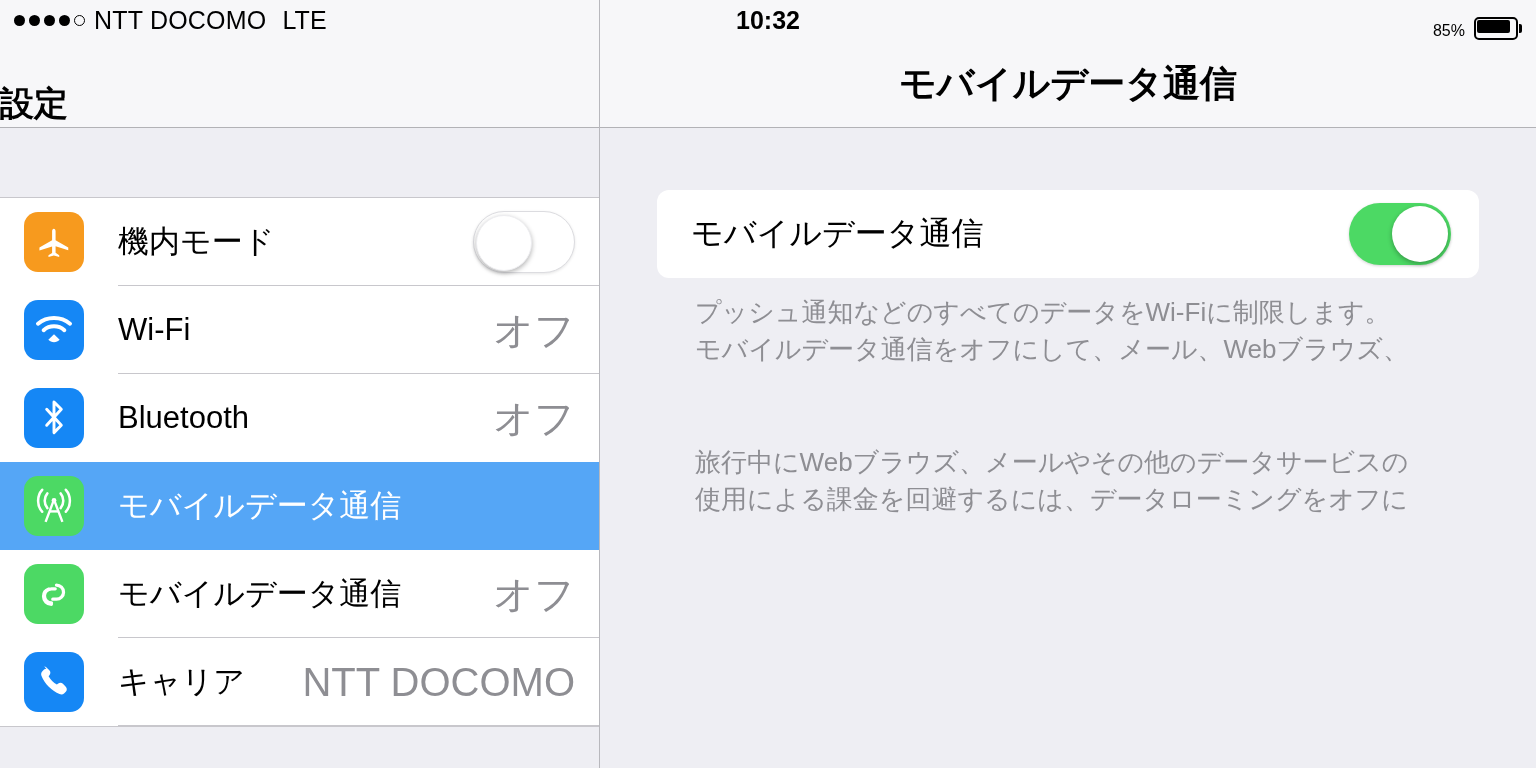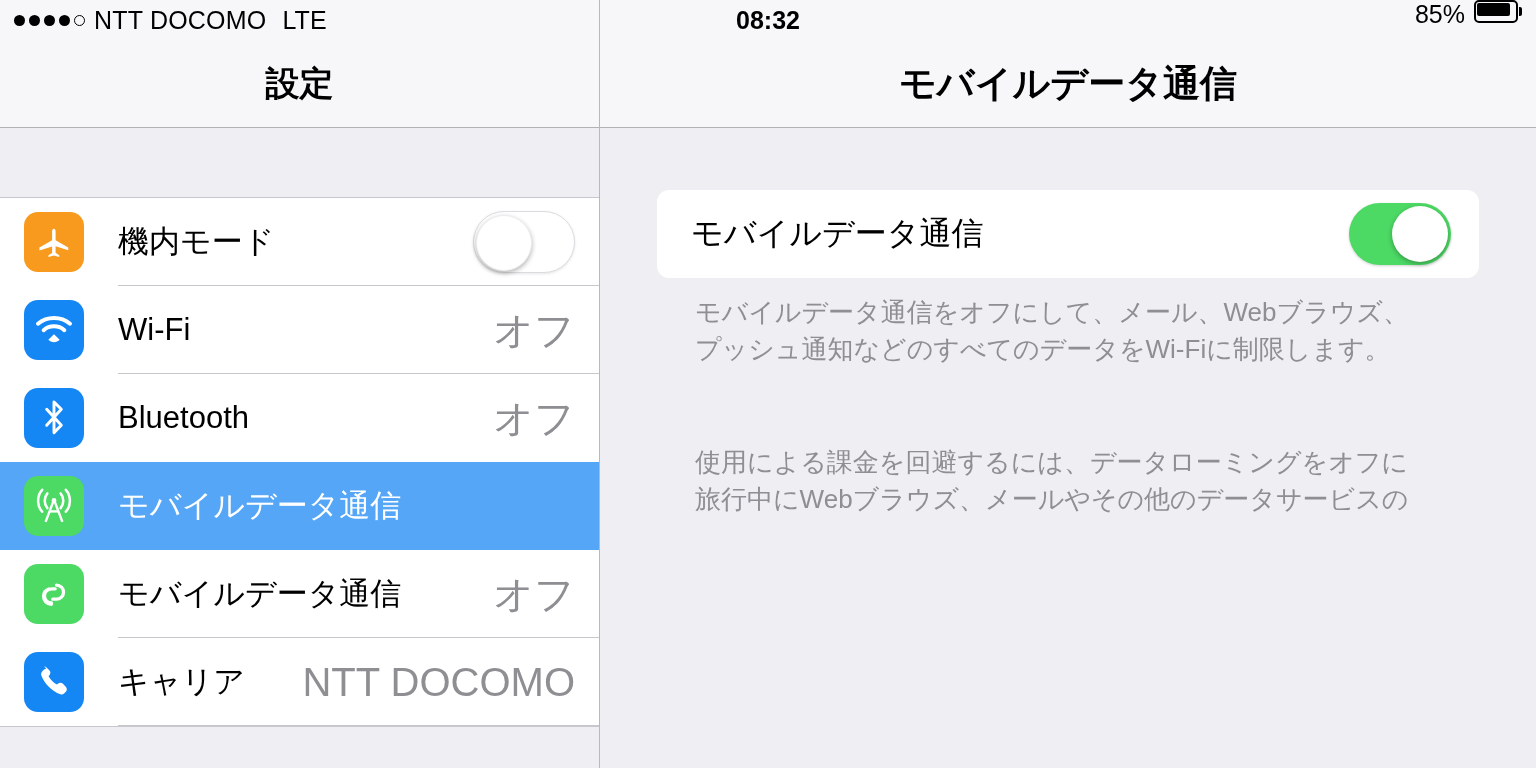--- a/index.html
+++ b/index.html
@@ -26,22 +26,22 @@
   .dot.hollow { background:transparent; border:1.6px solid #000; }
   .sb-carrier { font-size:25px; }
   .sb-tech { font-size:25px; margin-left:7px; }
   .sb-time {
     position:absolute; left:0; right:0; top:0; height:40px;
     display:flex; align-items:center; justify-content:center;
     font-size:25px; font-weight:bold; color:#000;
   }
   .sb-right {
     position:absolute; right:14px; top:0; height:40px;
-    display:flex; align-items:flex-start; gap:9px;
-    font-size:25px; color:#000;
+    display:flex; align-items:flex-end; gap:9px;
+    font-size:16px; color:#000;
   }
   .battery { position:relative; width:48px; height:23px; }
   .battery-shell {
     position:absolute; left:0; top:0; width:44px; height:23px;
     border:2px solid #000; border-radius:5px;
   }
   .battery-fill {
     position:absolute; left:3px; top:3px; height:13px; width:33px;
     background:#000; border-radius:2px;
   }
@@ -52,22 +52,21 @@
 
   
   .sidebar {
     width:600px; height:768px; position:relative;
     background:#eeeef3; border-right:1px solid #b8b8bd;
     overflow:hidden;
   }
   .sidebar-header {
     height:128px; background:#f7f7f9;
     border-bottom:1px solid #b2b2b6;
-    display:flex; align-items:flex-end; justify-content:center;
-    padding-bottom:20px;
+    display:flex; align-items:flex-end; 
   }
   .sidebar-title { font-size:34px; font-weight:bold; color:#000; }
   .sidebar-gap { height:70px; background:#eeeef3; border-bottom:1px solid #c8c7cc; }
   .sidebar-list { background:#fff; }
   .srow {
     position:relative; height:88px; display:flex; align-items:center;
     padding-left:24px; padding-right:24px; background:#fff;text-align:right;
   }
   .srow.selected { background:#55a6f6; }
   .srow-sep {
@@ -134,21 +133,21 @@
       <span class="dots">
         <span class="dot"></span>
           <span class="dot"></span>
           <span class="dot"></span>
           <span class="dot"></span>
           <span class="dot hollow"></span>
       </span>
       <span class="sb-carrier">NTT DOCOMO</span>
       <span class="sb-tech">LTE</span>
     </div>
-    <div class="sb-time">08:32</div>
+    <div class="sb-time">10:32</div>
     <div class="sb-right">
       <span>85%</span>
       <span class="battery">
         <span class="battery-shell"></span>
         <span class="battery-fill"></span>
         <span class="battery-cap"></span>
       </span>
     </div>
   </div>
 
@@ -254,30 +253,30 @@
 
     <div class="detail-body">
 
       <div class="card">
         <span class="card-label">モバイルデータ通信</span>
         <span class="toggle on">
             <span class="knob"></span>
           </span>
       </div>
       <div class="card-foot">
+        <div>プッシュ通知などのすべてのデータをWi-Fiに制限します。</div>
         <div>モバイルデータ通信をオフにして、メール、Webブラウズ、</div>
-        <div>プッシュ通知などのすべてのデータをWi-Fiに制限します。</div>
       </div>
 
       <div class="spacer-34"></div>
 
 
       <div class="spacer-26"></div>
 
       <div class="card-foot">
+        <div>旅行中にWebブラウズ、メールやその他のデータサービスの</div>
         <div>使用による課金を回避するには、データローミングをオフに</div>
-        <div>旅行中にWebブラウズ、メールやその他のデータサービスの</div>
       </div>
 
     </div>
   </div>
 
 </div>
 
 </body></html>

